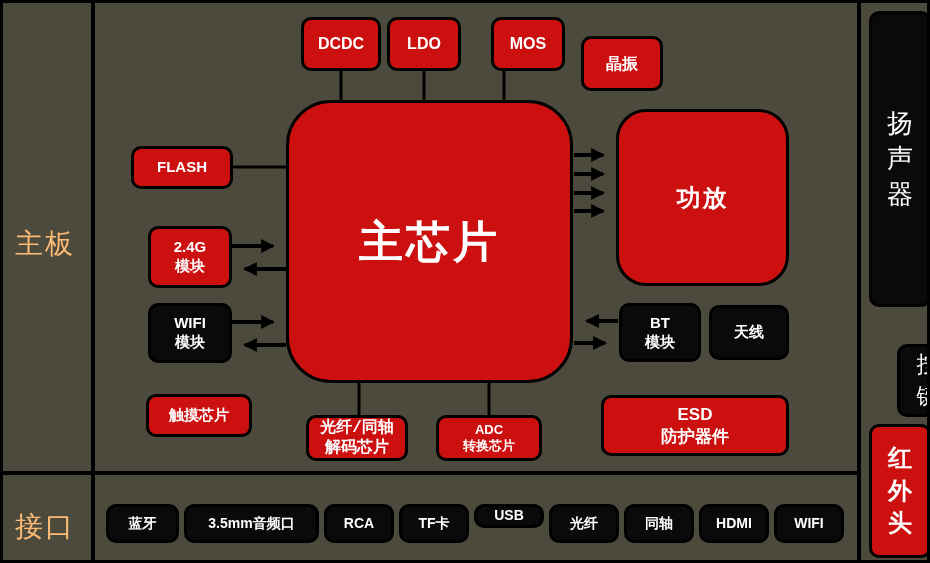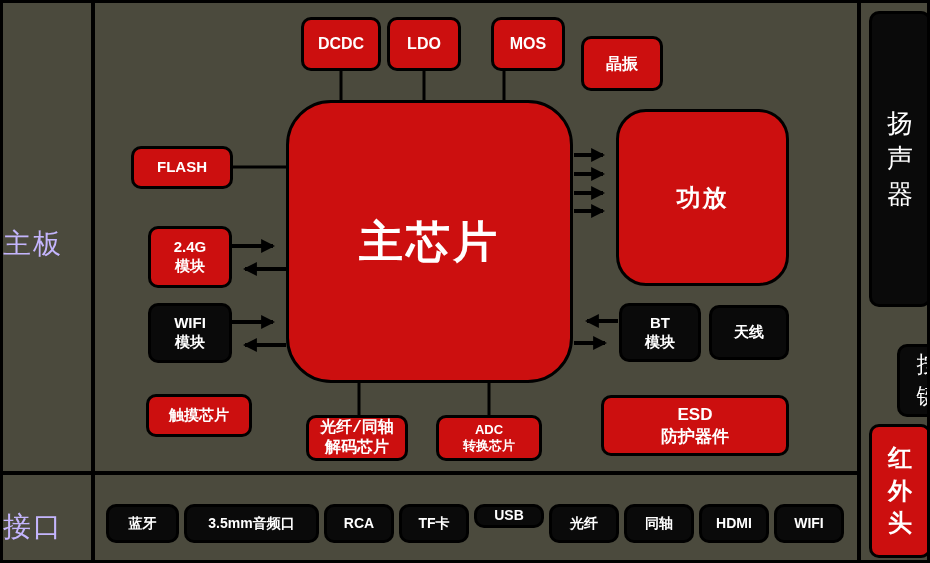--- a/index.html
+++ b/index.html
@@ -29,22 +29,22 @@
     color:#fff;
     font-weight:bold;
     text-align:center;
     line-height:1.25;
   }
   .red   { background: var(--red, #cc0f0f); }
   .black { background: var(--black, #0a0a0a); }
   .region-label {
     position:absolute;
     left:0; width:72px;
-    text-align:left;
-    color:#c4b5fd;
+    text-align:right;
+    color:#fdba74;
     font-size:28px;
     letter-spacing:2px;
   }
   .vtext {
     width:1.05em;
     word-break:break-all;
     line-height:1.35;
     text-align:center;
   }
   svg.wires { position:absolute; left:0; top:0; pointer-events:none; }

